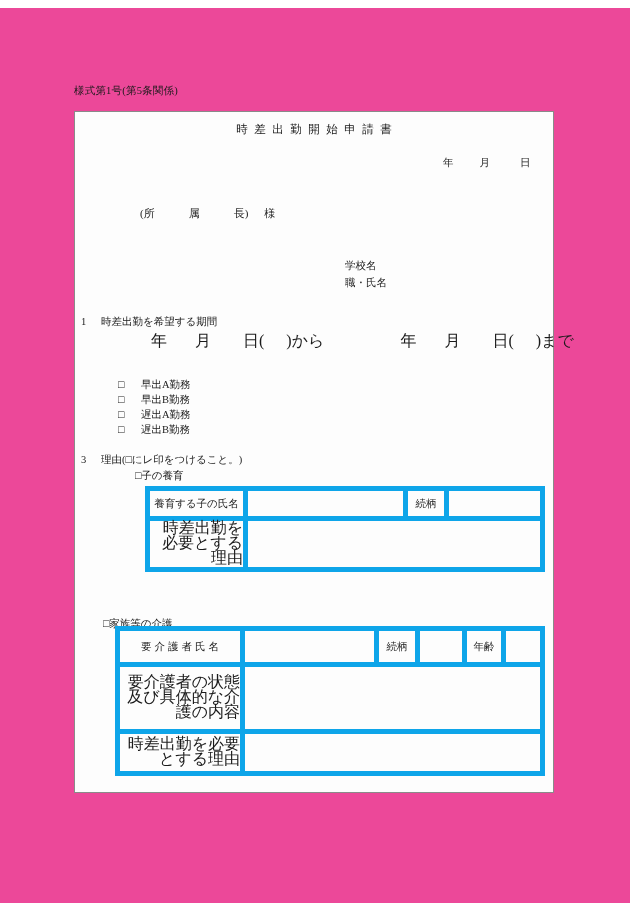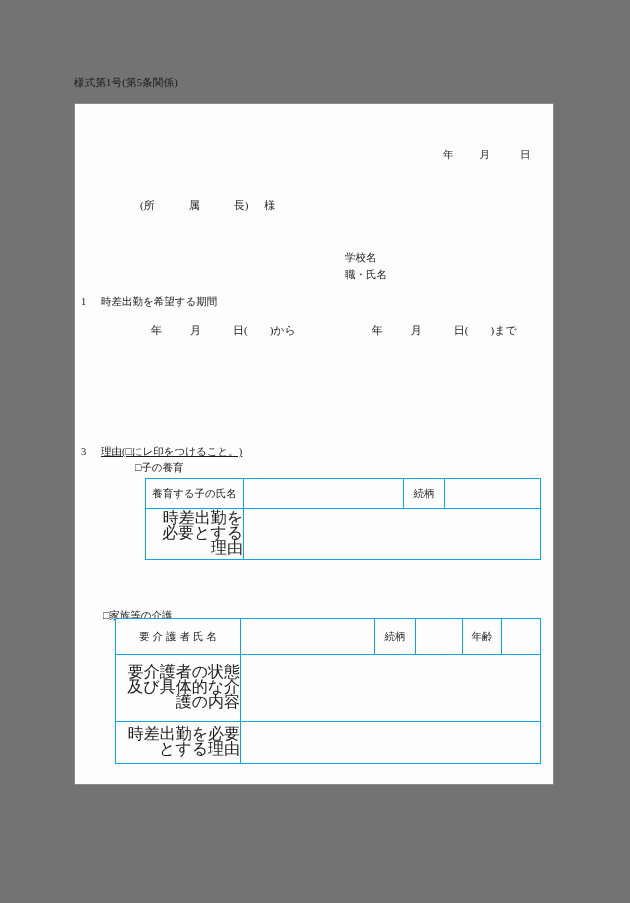--- a/index.html
+++ b/index.html
@@ -11,21 +11,22 @@
     width: 630px;
     height: 903px;
     position: relative;
     font-family: "Liberation Serif", "DejaVu Serif", serif;
     color: #1a1a1a;
     -webkit-font-smoothing: antialiased;
   }
   .page {
     position: absolute;
     inset: 0;
-    background: #737373;
+    background: #ec4899;
+    margin-top: 8px;
   }
   
   .form-number {
     position: absolute;
     left: 74px;
     top: 76px;
     font-size: 10.5px;
     letter-spacing: 0.2px;
     white-space: nowrap;
   }
@@ -80,61 +81,61 @@
     font-size: 10.5px;
     line-height: 17px;
   }
 
   
   .sec-num {
     font-size: 10.5px;
     left: 6px;
   }
   .sec-num .n { display: inline-block; width: 20px; }
-  .sec1 { top: 191px; }
+  .sec1 { top: 203px; }
   .sec1-sub {
     top: 219px;
     left: 76px;
-    font-size: 11px;
+    font-size: 16px;
   }
   .sec1-sub .w1 { display: inline-block; width: 28px; }
   .sec1-sub .w2 { display: inline-block; width: 32px; }
   .sec1-sub .paren { display: inline-block; width: 22px; }
   .sec1-sub .midgap { display: inline-block; width: 76px; }
 
   .sec2 { top: 250px; }
   .checklist {
     position: absolute;
     top: 265px;
     left: 43px;
     font-size: 10.5px;
   }
   .check-row {
     height: 15px;
     line-height: 15px;
     white-space: nowrap;
   }
   .check-row .box { display: inline-block; width: 23px; }
-  .sec3 { top: 341px; text-decoration: underline; }
+  .sec3 { top: 341px; }
 
   .reason-head {
     font-size: 10.5px;
   }
   .reason-head-1 { top: 357px; left: 28px; padding-left: 32px; }
   .reason-head-2 { top: 505px; left: 28px; text-align: right; }
 
   
   table.grid {
     position: absolute;
     border-collapse: collapse;
     table-layout: fixed;
     font-size: 10.5px;
   }
   table.grid td {
-    border: 1px solid #0ea5e9;
+    border: 5px solid #0ea5e9;
     padding: 0;
     vertical-align: middle;
     background: #fdfdfd;
   }
   .t1 { left: 70px; top: 374px; width: 395px; }
   .t2 { left: 40px; top: 514px; width: 425px; padding-left: 27px; }
 
   .cell-label {
     text-align: center;
     font-size: 10.5px;
@@ -160,20 +161,21 @@
 </style>
 </head>
 <body>
 
 <div class="page">
 
   <div class="form-number">様式第1号(第5条関係)</div>
 
   <div class="frame">
 
+    <div class="abs doc-title">時差出勤開始申請書</div>
 
     <div class="abs date-line">
       <span>年</span><span class="gap-26"></span><span>月</span><span class="gap-30"></span><span>日</span>
     </div>
 
     <div class="abs addressee">
       <span>(所</span><span class="sp1"></span><span>属</span><span class="sp2"></span><span>長)</span><span class="sp3"></span><span>様</span>
     </div>
 
     <div class="abs applicant">
@@ -181,20 +183,34 @@
       <div>職・氏名</div>
     </div>
 
     <div class="abs sec-num sec1">
       <span class="n">1</span><span>時差出勤を希望する期間</span>
     </div>
     <div class="abs sec1-sub">
       <span>年</span><span class="w1"></span><span>月</span><span class="w2"></span><span>日(</span><span class="paren"></span><span>)から</span><span class="midgap"></span><span>年</span><span class="w1"></span><span>月</span><span class="w2"></span><span>日(</span><span class="paren"></span><span>)まで</span>
     </div>
 
+    <div class="checklist">
+      <div class="check-row">
+        <span class="box">□</span><span>早出A勤務</span>
+      </div>
+      <div class="check-row">
+        <span class="box">□</span><span>早出B勤務</span>
+      </div>
+      <div class="check-row">
+        <span class="box">□</span><span>遅出A勤務</span>
+      </div>
+      <div class="check-row">
+        <span class="box">□</span><span>遅出B勤務</span>
+      </div>
+    </div>
 
     <div class="abs sec-num sec3">
       <span class="n">3</span><span>理由(□にレ印をつけること。)</span>
     </div>
 
     <div class="abs reason-head reason-head-1">□子の養育</div>
 
     <table class="grid t1">
       <colgroup>
         <col style="width:98px">

